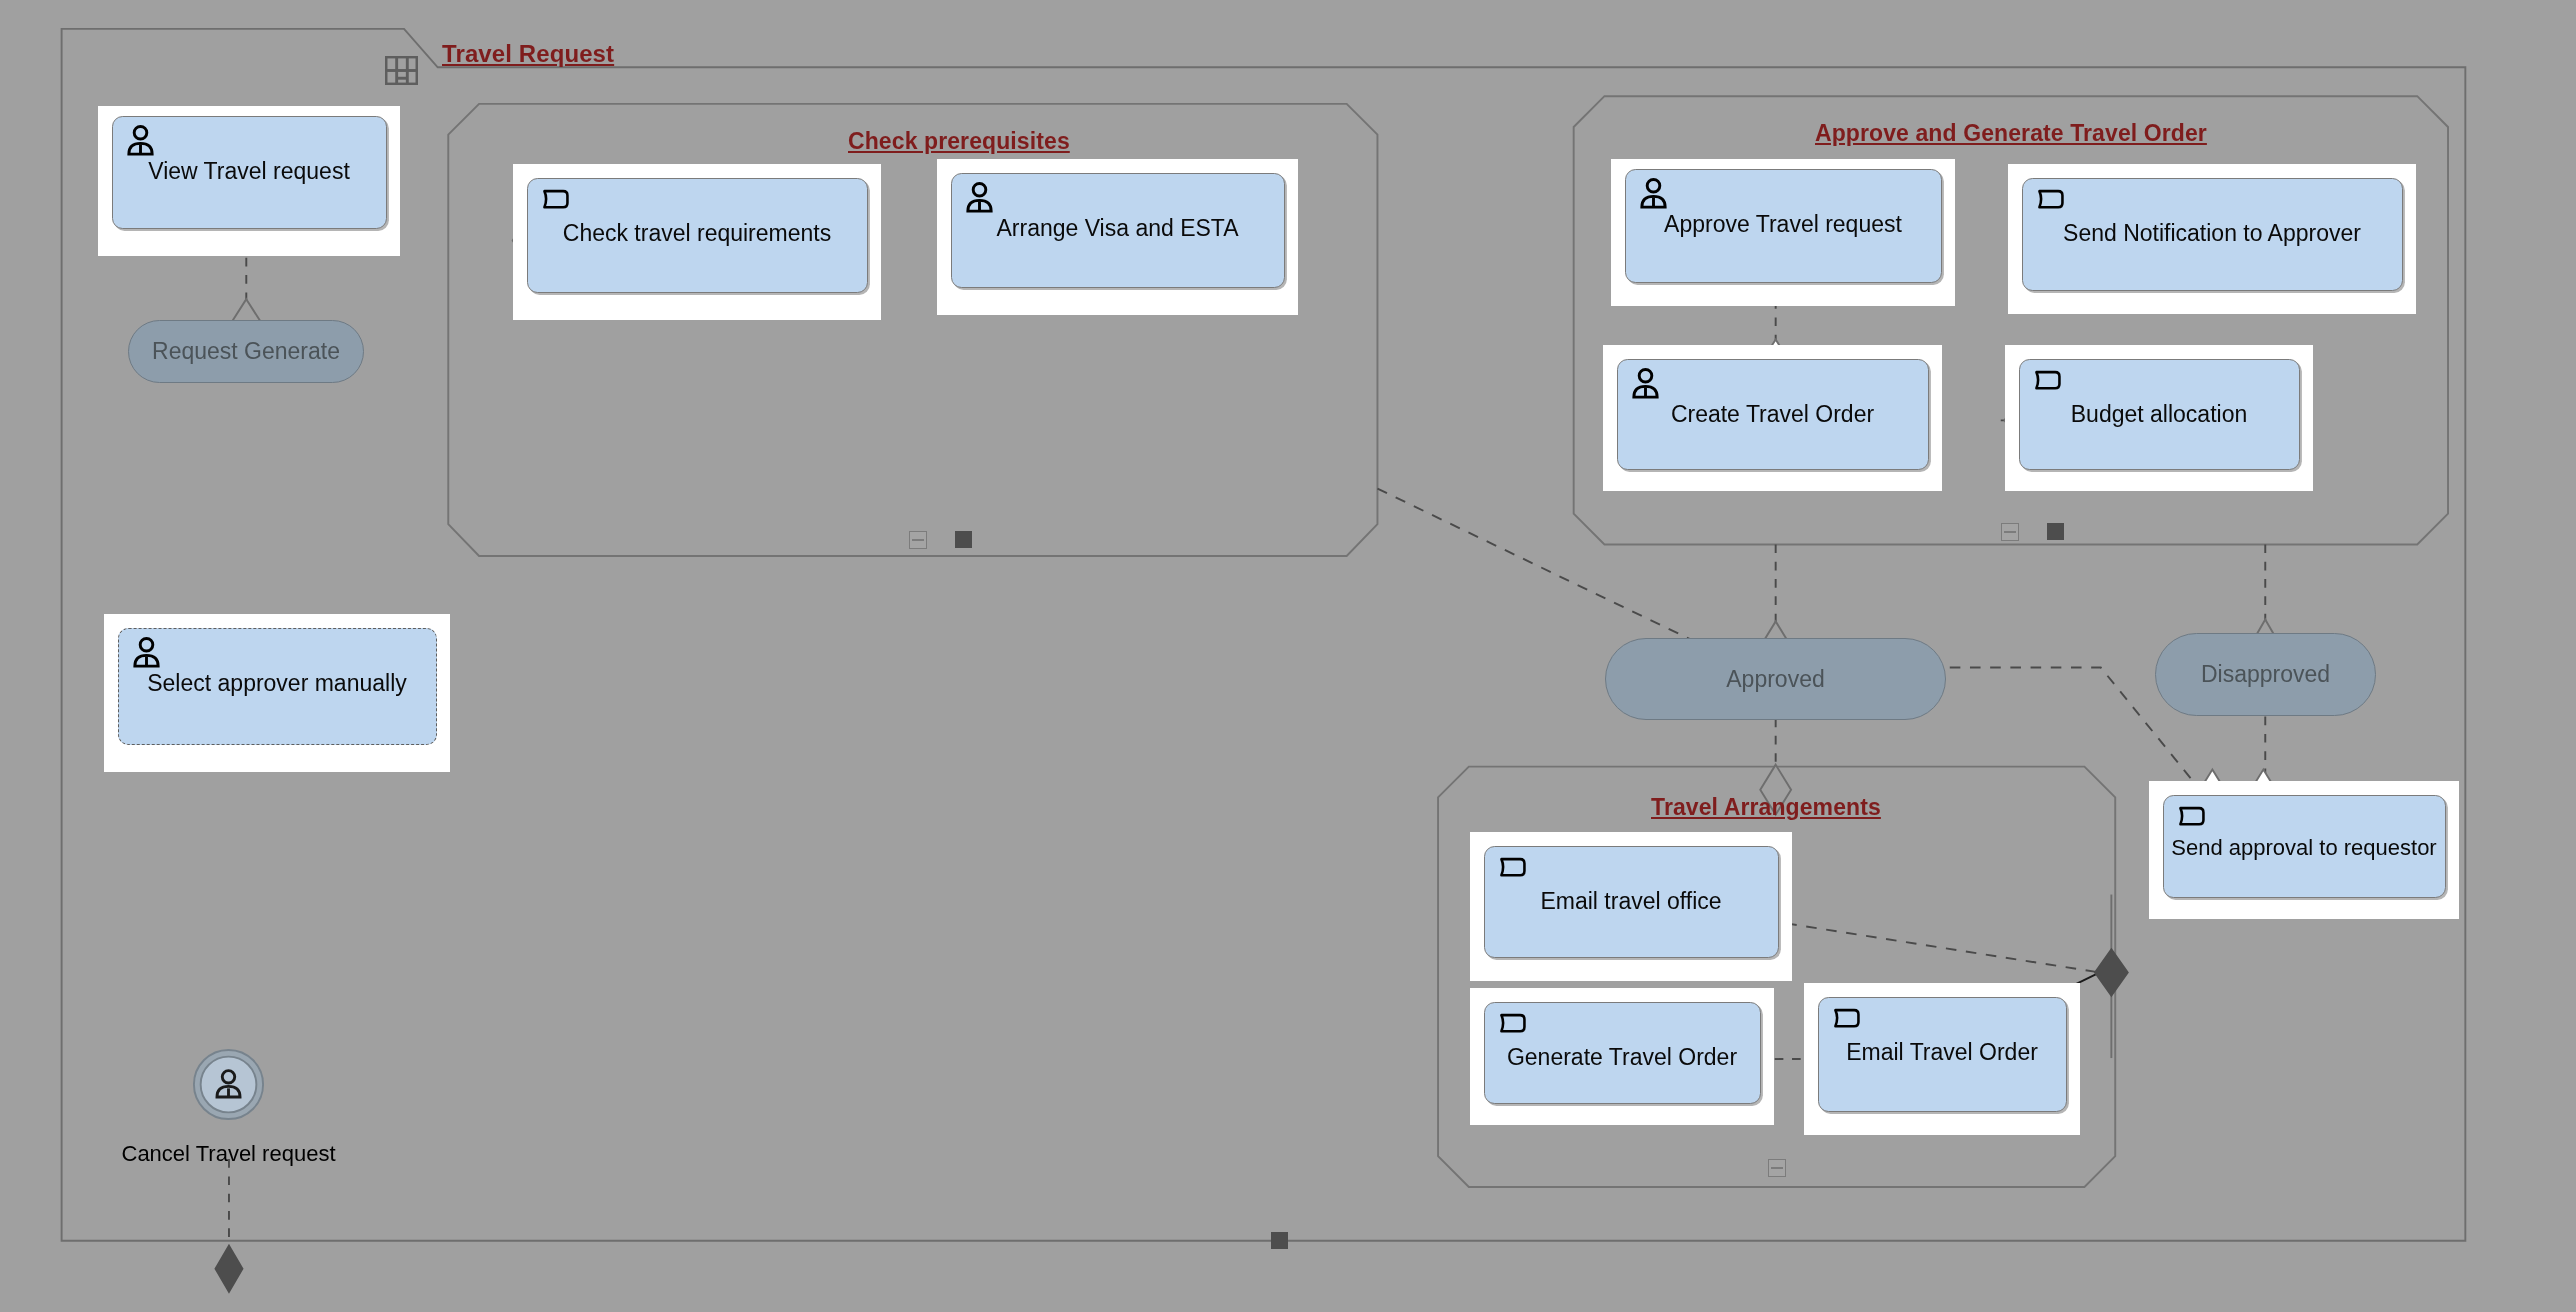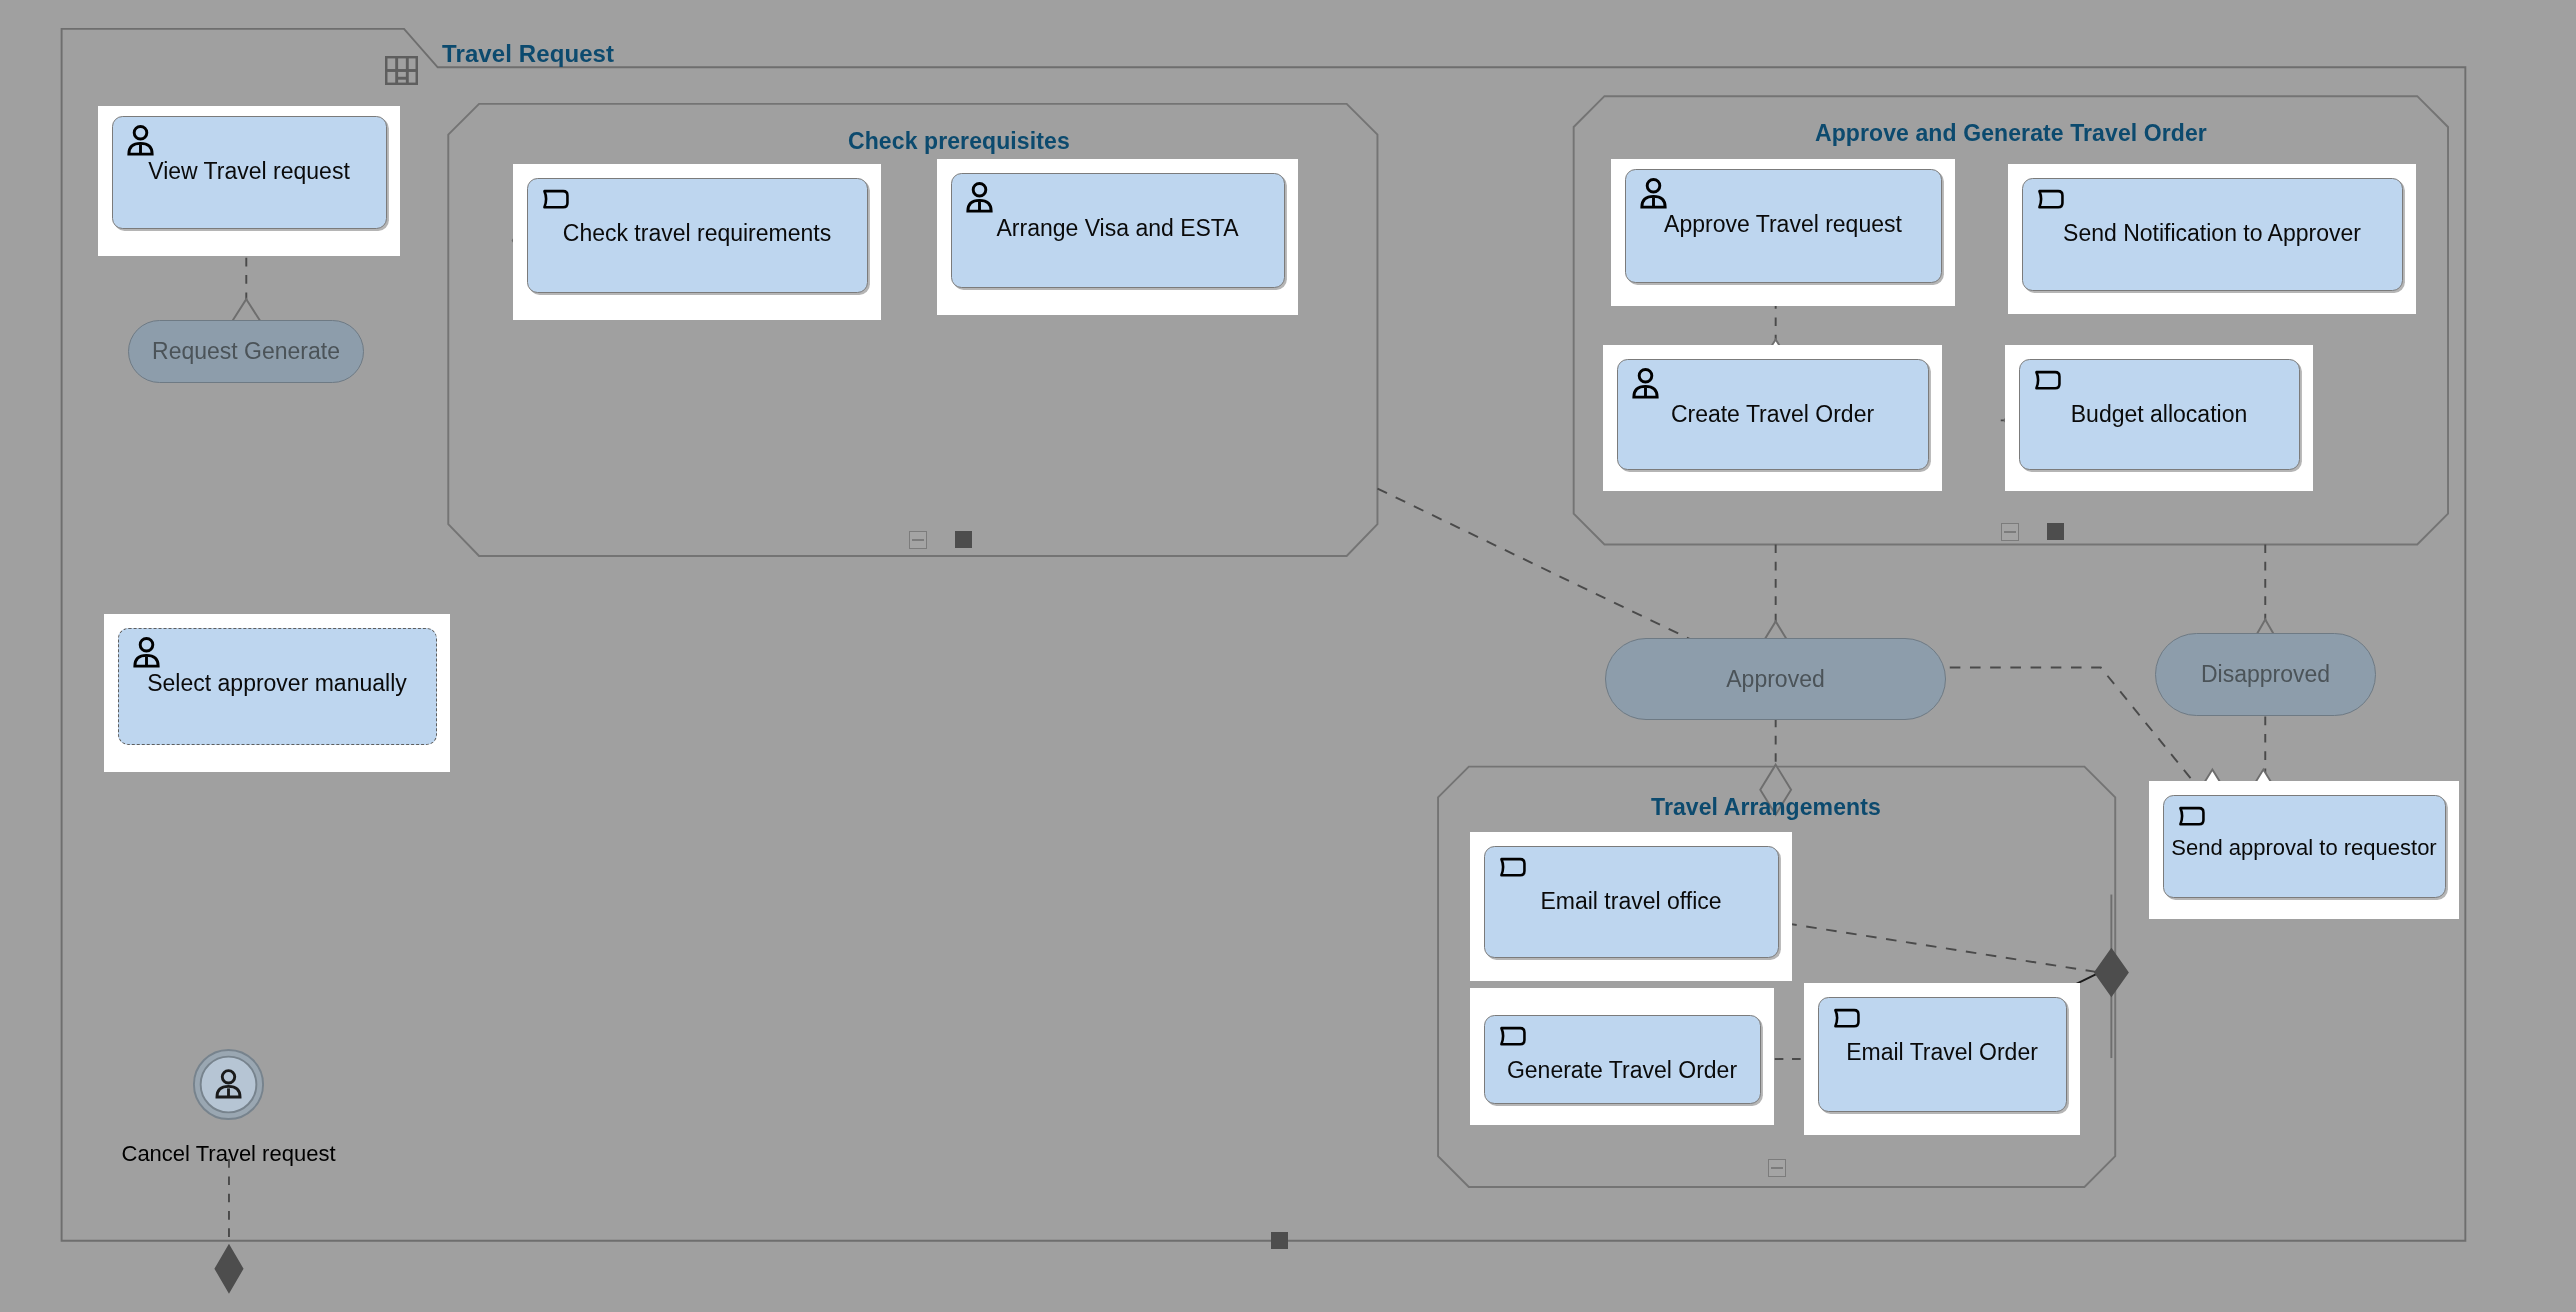--- a/index.html
+++ b/index.html
@@ -19,23 +19,24 @@
     position: absolute;
     left: 0; top: 0;
     width: 2576px;
     height: 1312px;
     pointer-events: none;
   }
   .group-title {
     position: absolute;
     font-size: 23px;
     font-weight: bold;
-    color: #0c4a6e;
+    color: #7f1d1d;
     white-space: nowrap;
     letter-spacing: 0.1px;
+    text-decoration: underline;
   }
 
   
   .node {
     position: absolute;
     background: #ffffff;
     box-sizing: border-box;
   }
   .node-inner {
     position: absolute;
@@ -320,21 +321,21 @@
       <span class="node-icon">
         <svg viewBox="0 0 34 34" width="33" height="29" xmlns="http://www.w3.org/2000/svg">
           <path d="M 4 6 L 26 6 Q 31 6 31 11 L 31 20 Q 31 25 26 25 L 4 25 Q 8 15 4 6 Z" fill="none" stroke="#000" stroke-width="3" stroke-linejoin="round"></path>
         </svg>
       </span>
       <div class="node-label">Email travel office</div>
     </div>
   </div>
 
   <div class="node" style="left:1470px; top:988px; width:304px; height:137px;">
-    <div class="node-inner" style="left:13.5px; top:13.5px; right:13.5px; bottom:21px;margin-top:13px;">
+    <div class="node-inner" style="left:13.5px; top:13.5px; right:13.5px; bottom:21px;">
       <span class="node-icon">
         <svg viewBox="0 0 34 34" width="33" height="29" xmlns="http://www.w3.org/2000/svg">
           <path d="M 4 6 L 26 6 Q 31 6 31 11 L 31 20 Q 31 25 26 25 L 4 25 Q 8 15 4 6 Z" fill="none" stroke="#000" stroke-width="3" stroke-linejoin="round"></path>
         </svg>
       </span>
       <div class="node-label">Generate Travel Order</div>
     </div>
   </div>
 
   <div class="node" style="left:2149px; top:781px; width:310px; height:138px;">

